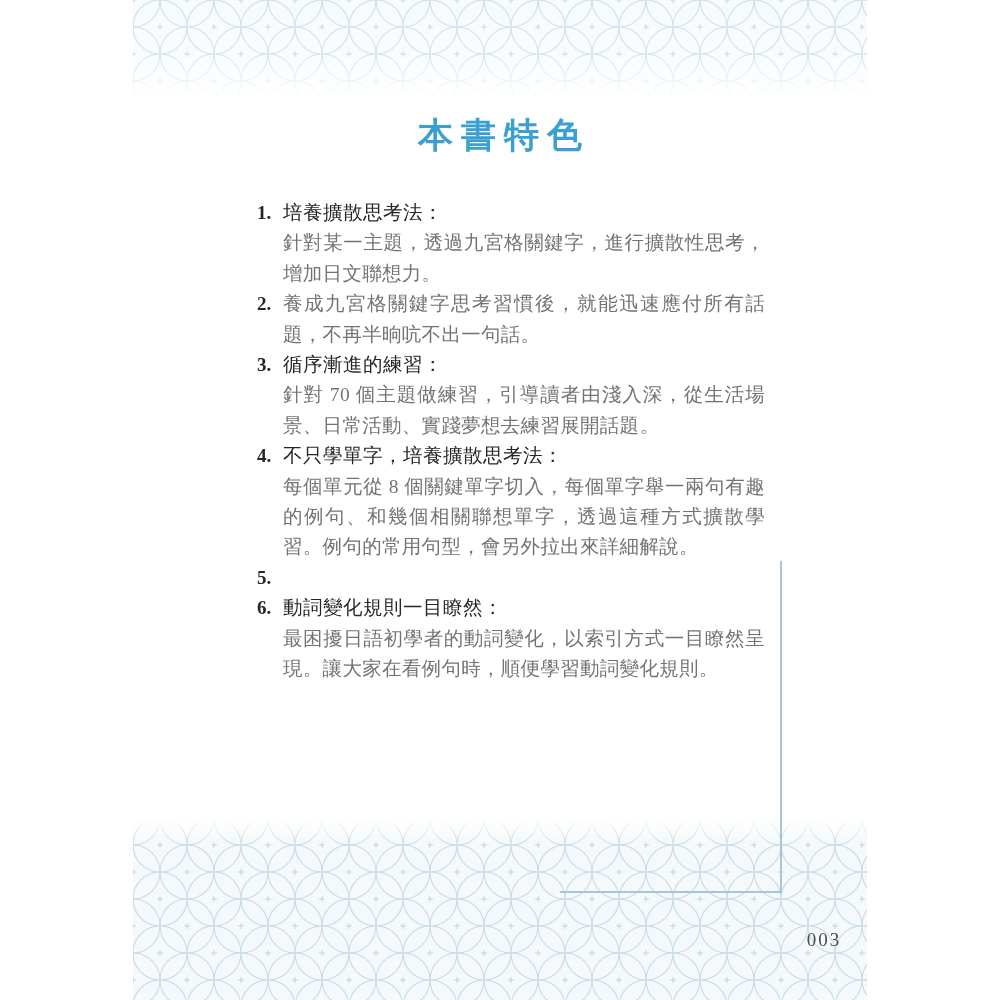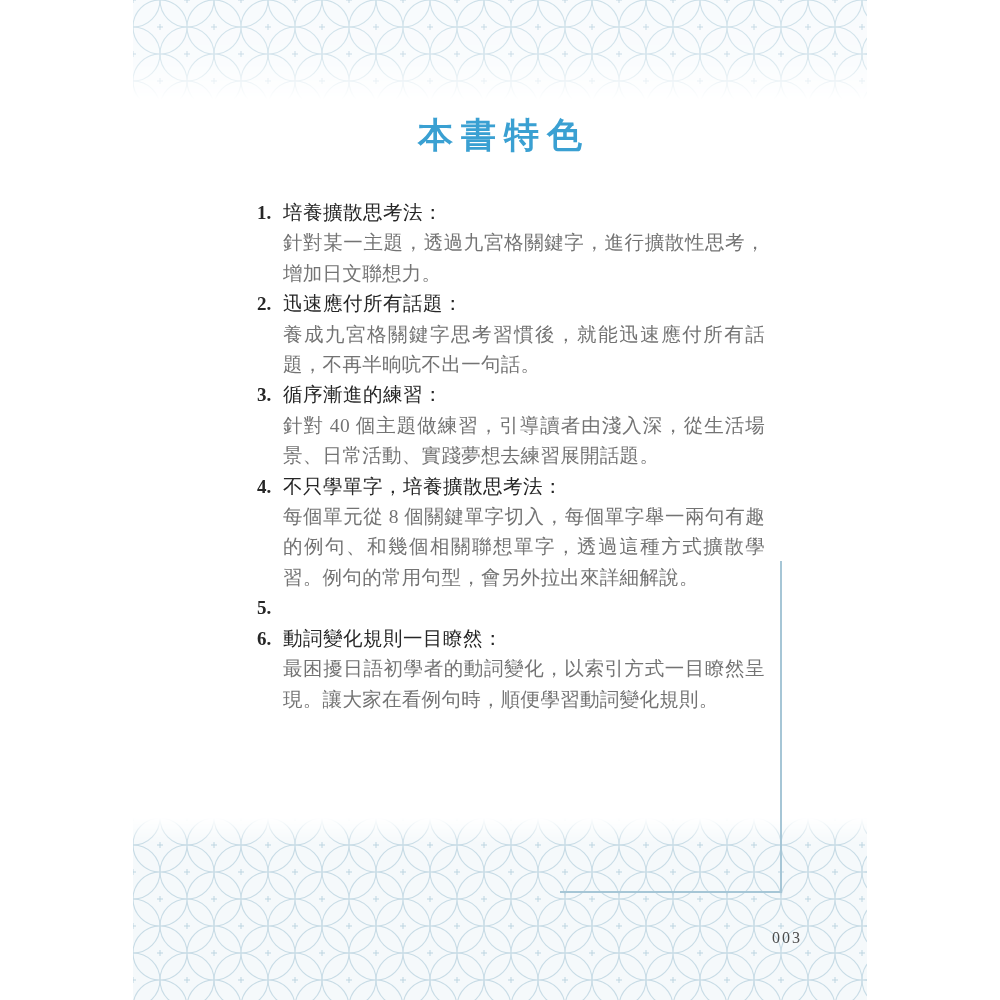--- a/index.html
+++ b/index.html
@@ -89,26 +89,26 @@
     top: 561px;
     width: 220px;
     height: 330px;
     border-right: 2px solid #a6c6d6;
     border-bottom: 2px solid #a6c6d6;
     z-index: 2;
   }
 
   .page-number {
     position: absolute;
-    left: 767px;
+    left: 804px;
     top: 929px;
     width: 40px;
     text-align: center;
     font-family: "Liberation Serif", "DejaVu Serif", serif;
-    font-size: 16px;
+    font-size: 19px;
     letter-spacing: 2px;
     color: #4b4b4b;
     z-index: 4;
   }
 </style>
 </head>
 <body>
 
 <div class="canvas">
 
@@ -184,29 +184,28 @@
       <div class="feature-item">
         <span class="feature-num">1.</span>
         <div class="feature-text">
           <span class="feature-heading">培養擴散思考法：</span>
           <span class="feature-body">針對某一主題，透過九宮格關鍵字，進行擴散性思考，增加日文聯想力。</span>
         </div>
       </div>
       <div class="feature-item">
         <span class="feature-num">2.</span>
         <div class="feature-text">
-          <span class="feature-heading">迅速應付所有話題：</span>
           <span class="feature-body">養成九宮格關鍵字思考習慣後，就能迅速應付所有話題，不再半晌吭不出一句話。</span>
         </div>
       </div>
       <div class="feature-item">
         <span class="feature-num">3.</span>
         <div class="feature-text">
           <span class="feature-heading">循序漸進的練習：</span>
-          <span class="feature-body">針對 40 個主題做練習，引導讀者由淺入深，從生活場景、日常活動、實踐夢想去練習展開話題。</span>
+          <span class="feature-body">針對 70 個主題做練習，引導讀者由淺入深，從生活場景、日常活動、實踐夢想去練習展開話題。</span>
         </div>
       </div>
       <div class="feature-item">
         <span class="feature-num">4.</span>
         <div class="feature-text">
           <span class="feature-heading">不只學單字，培養擴散思考法：</span>
           <span class="feature-body">每個單元從 8 個關鍵單字切入，每個單字舉一兩句有趣的例句、和幾個相關聯想單字，透過這種方式擴散學習。例句的常用句型，會另外拉出來詳細解說。</span>
         </div>
       </div>
       <div class="feature-item">

